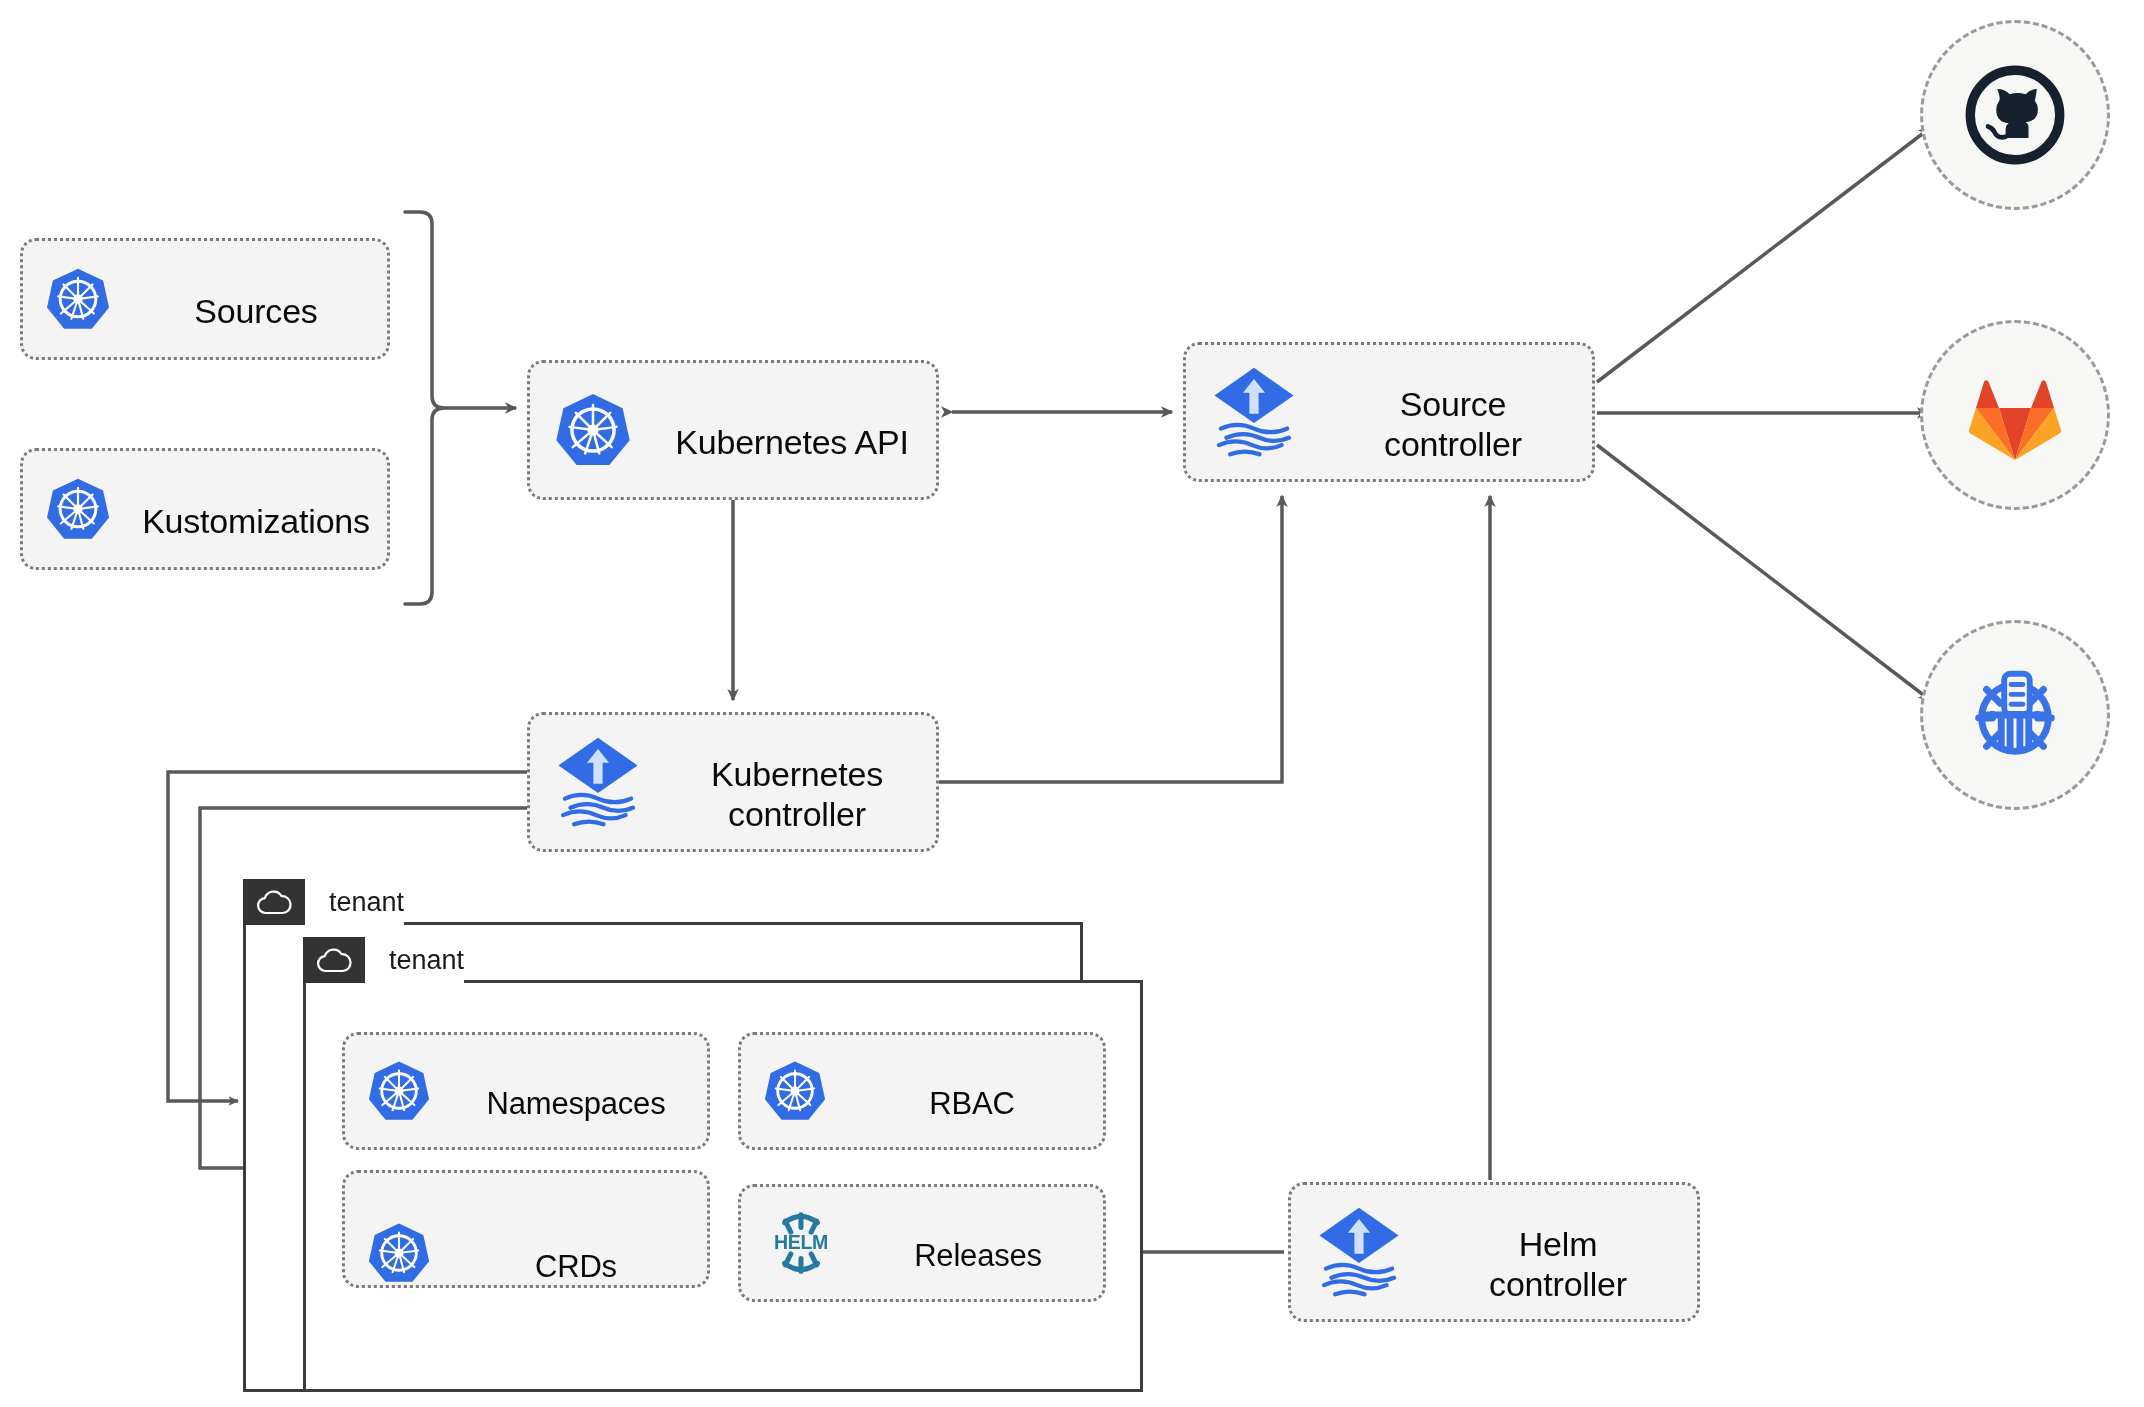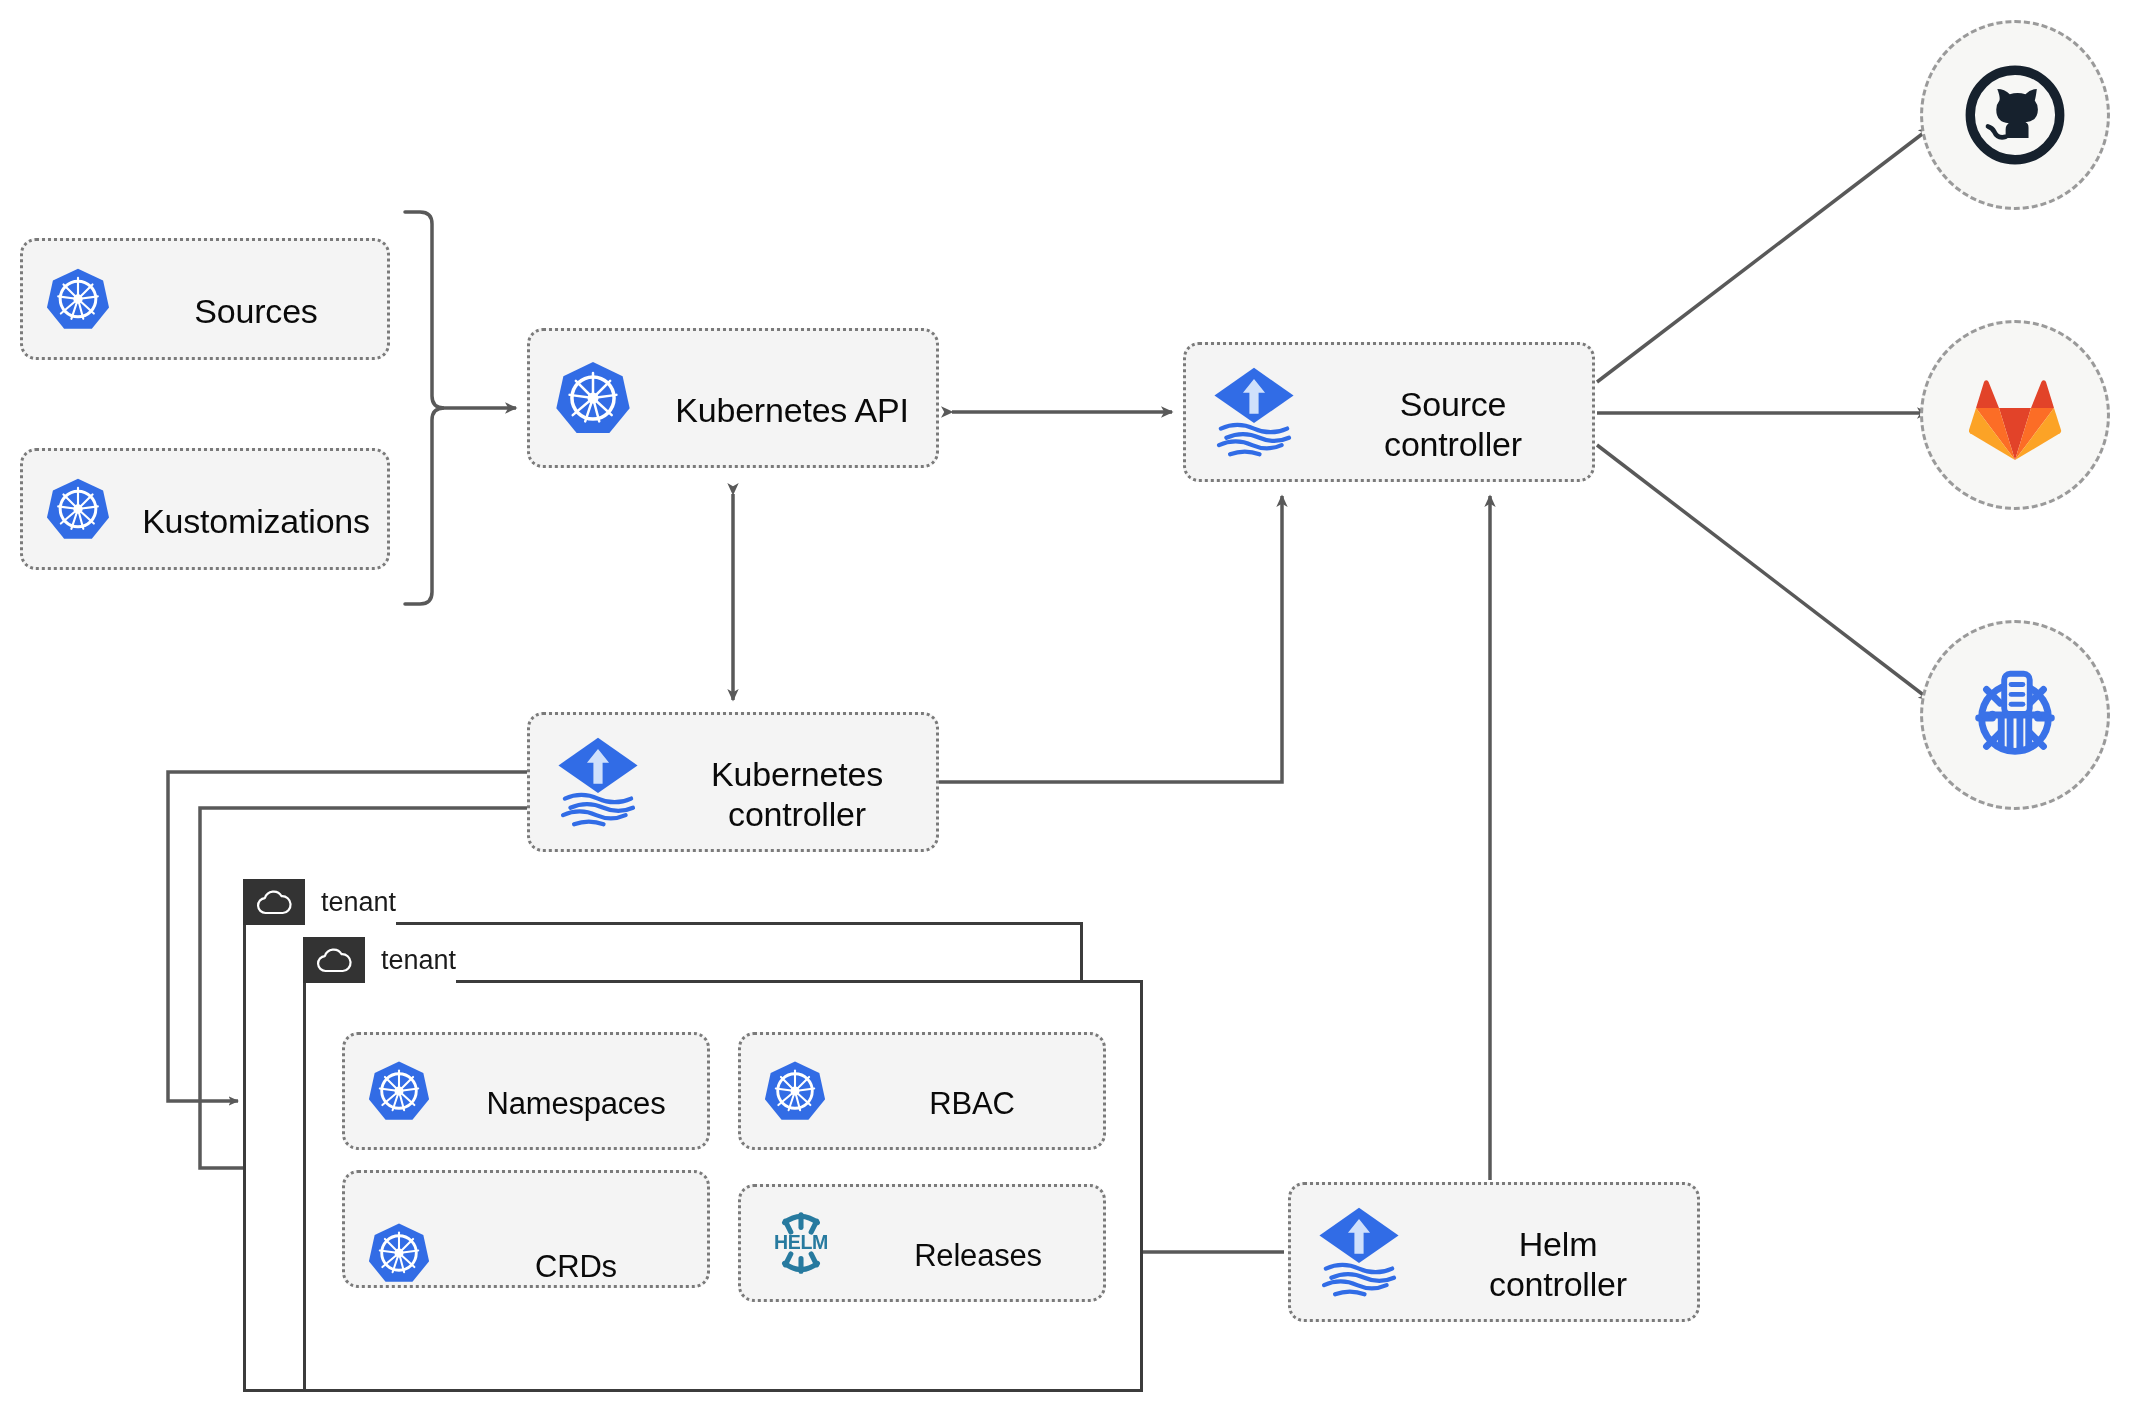--- a/index.html
+++ b/index.html
@@ -20,21 +20,21 @@
   .node .lbl{
     flex:1 1 auto;text-align:center;color:#0a0a0a;
     line-height:1.16;letter-spacing:-0.2px;
     padding-right:8px;
     margin-top:25px;
   }
 
   
   .n-sources   {left:20px;  top:238px; width:370px; height:122px;}
   .n-kustomz   {left:20px;  top:448px; width:370px; height:122px;}
-  .n-kapi      {left:527px; top:328px; width:412px; height:140px;}
+  .n-kapi      {left:527px; top:360px; width:412px; height:140px;}
   .n-srcctl    {left:1183px;top:342px; width:412px; height:140px;}
   .n-kustctl   {left:527px; top:712px; width:412px; height:140px;}
   .n-helmctl   {left:1288px;top:1182px;width:412px; height:140px;}
 
   .n-namespaces{left:342px; top:1032px;width:368px; height:118px;}
   .n-rbac      {left:738px; top:1032px;width:368px; height:118px;}
   .n-crds      {left:342px; top:1170px;width:368px; height:118px;align-items:flex-end;}
   .n-releases  {left:738px; top:1184px;width:368px; height:118px;}
 
   .fs34{font-size:34px;}
@@ -43,21 +43,21 @@
   
   .tenant{
     position:absolute;
     background:#ffffff;
     border:3px solid #3c3c3c;
     box-sizing:border-box;
   }
   .tenant .tabrow{position:absolute;left:-3px;top:-46px;display:flex;align-items:stretch;height:46px;}
   .tenant .tabicon{width:62px;background:#333333;display:flex;align-items:center;justify-content:center;}
   .tenant .tabname{
-    display:flex;align-items:center;padding-left:16px;
+    display:flex;align-items:center;padding-left:24px;
     font-size:27px;color:#1b1b1b;background:#ffffff;
     white-space:nowrap;
   }
   .t-back {left:243px; top:922px;  width:840px; height:470px;}
   .t-front{left:303px; top:980px;  width:840px; height:412px;}
 
   
   .circ{
     position:absolute;border-radius:50%;
     background:#f7f7f5;border:3px dashed #9a9a9a;

